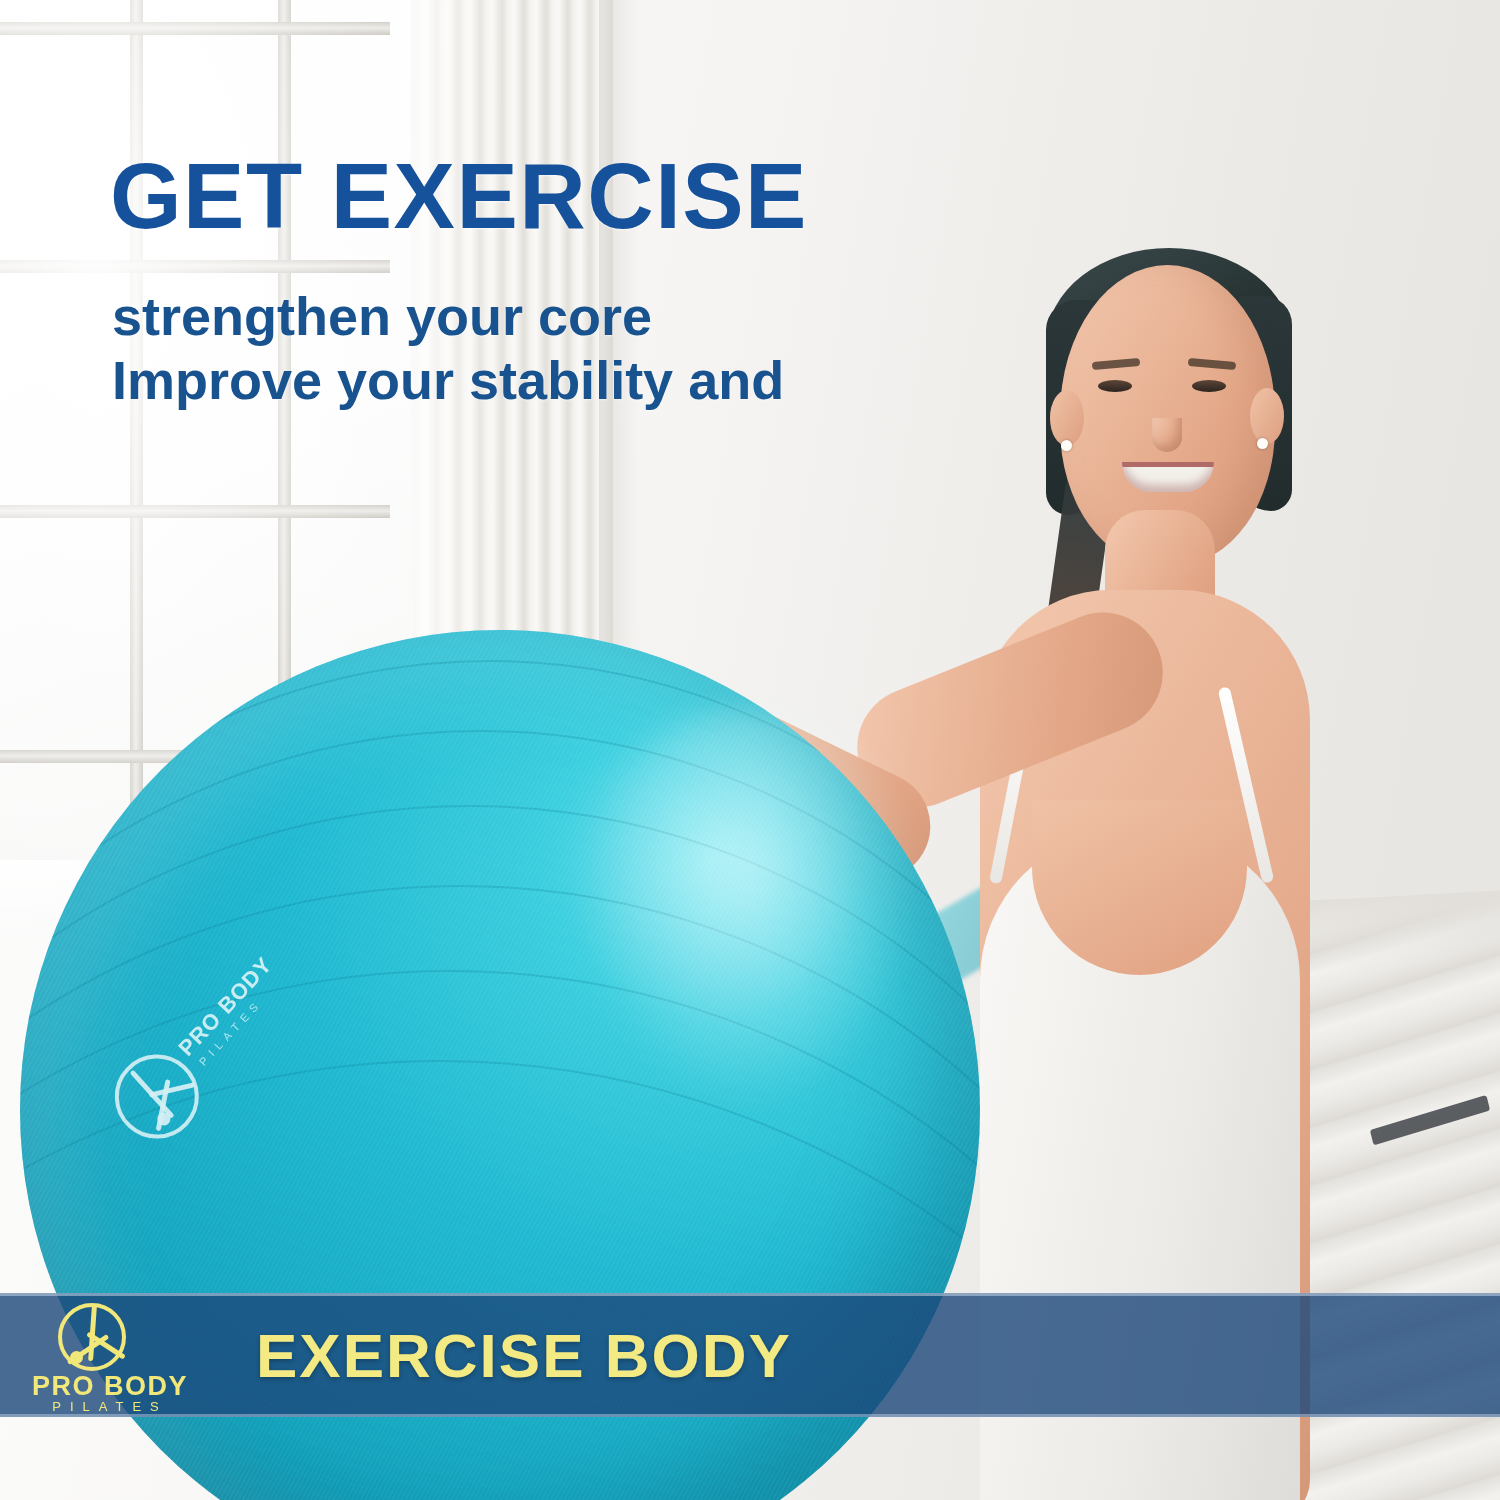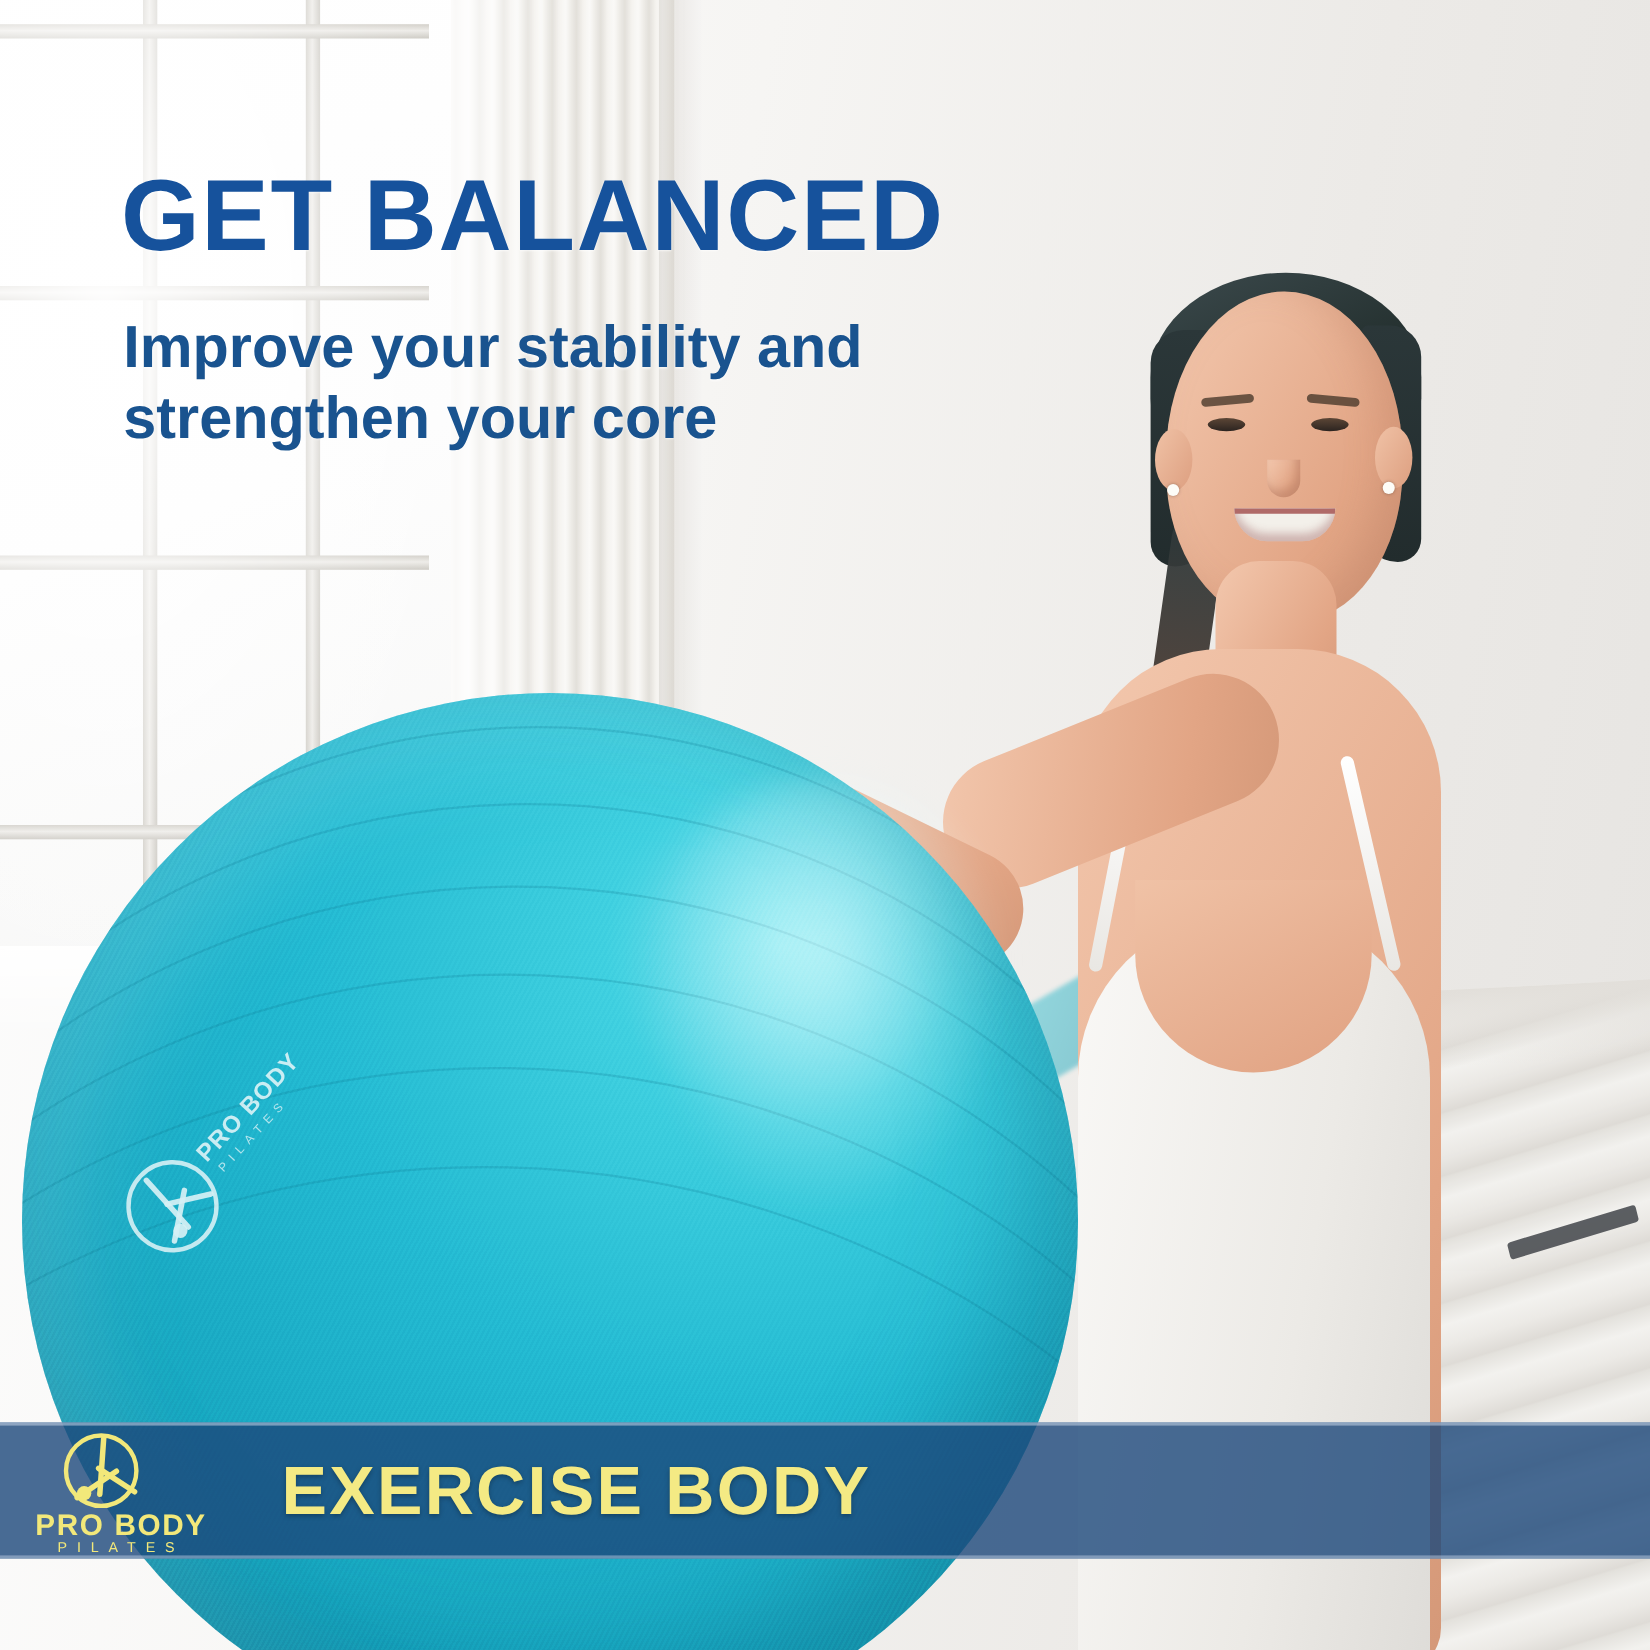--- a/index.html
+++ b/index.html
@@ -348,24 +348,24 @@
       <div class="bl-ring"></div>
       <div class="bl-figure bl-a"></div>
       <div class="bl-figure bl-b"></div>
       <div class="bl-figure bl-c"></div>
       <div class="bl-figure bl-head"></div>
       <div class="bl-pro">PRO BODY</div>
       <div class="bl-pil">PILATES</div>
     </div>
   </div>
 
-  <div class="headline">GET BALANCED</div>
+  <div class="headline">GET EXERCISE</div>
   <div class="subhead">
+    <div>strengthen your core</div>
     <div>Improve your stability and</div>
-    <div>strengthen your core</div>
   </div>
 
   <div class="banner">
     <div class="banner-logo">
       <div class="bn-ring"></div>
       <div class="bn-fig bn-a"></div>
       <div class="bn-fig bn-b"></div>
       <div class="bn-fig bn-c"></div>
       <div class="bn-fig bn-head"></div>
       <div class="bn-pro">PRO BODY</div>

